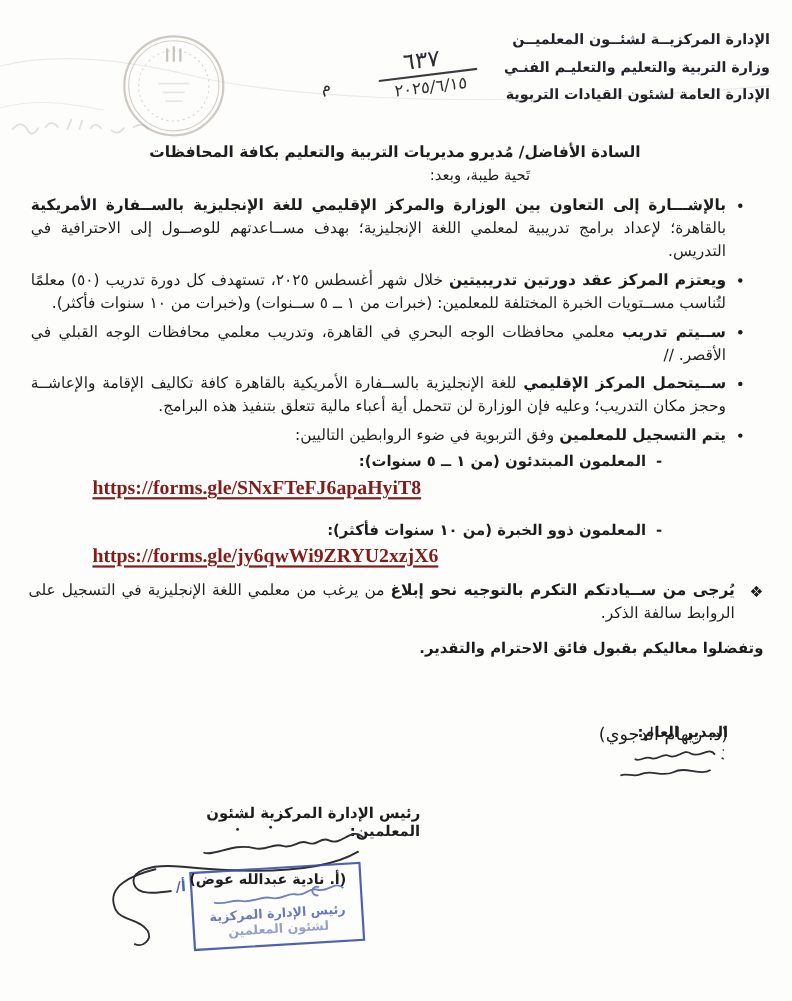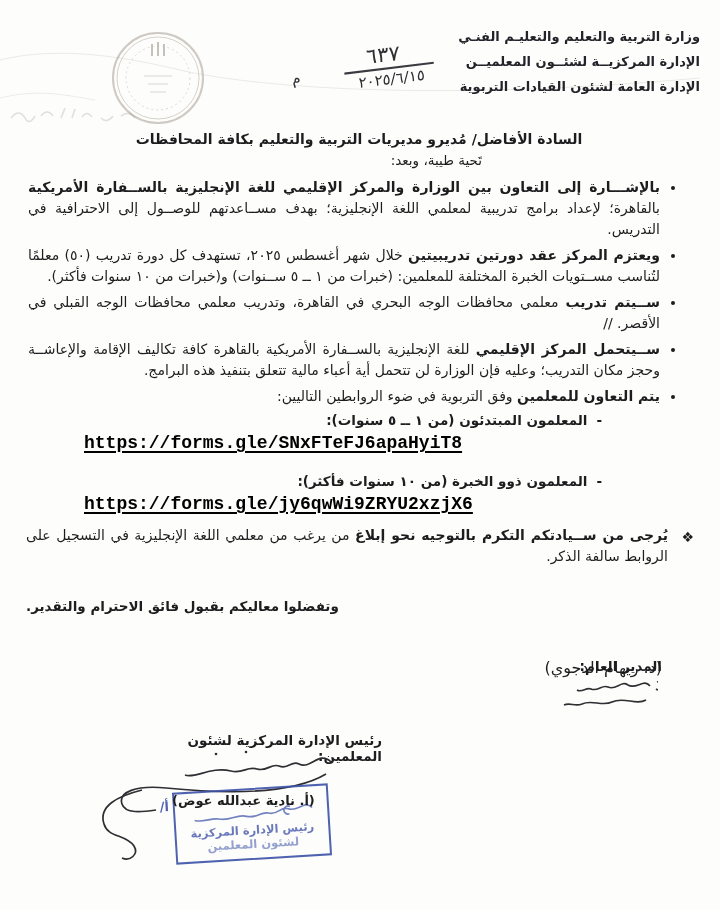--- a/index.html
+++ b/index.html
@@ -37,27 +37,27 @@
   .greeting { direction:rtl; padding-right:212px; margin-top:5px; font-size:13.5px; }
   ul.bullets { direction:rtl; margin-top:9px; list-style-type:disc; padding-right:34px; }
   ul.bullets li {
     font-size:14px; line-height:21px; text-align:justify;
     padding-left:2px; margin-bottom:5px;
   }
   .sub-item { direction:rtl; text-align:right; padding-right:92px; font-size:13.5px; margin-top:1px;font-weight:bold; }
   .sub-item .dash { margin-left:9px; }
   .link-line { direction:ltr; text-align:left; margin:5px 0 2px 58px; }
   .link-line a {
-    font-family:Liberation Mono, monospace; font-weight:bold; font-size:18px;
-    color:#000000; text-decoration:underline; text-underline-offset:3px; text-decoration-thickness:2px;
+    font-family:Liberation Serif, serif; font-weight:bold; font-size:18px;
+    color:#7f1d1d; text-decoration:underline; text-underline-offset:3px; text-decoration-thickness:2px;
   }
   .note { direction:rtl; position:relative; padding-right:26px; text-align:justify;
           font-size:14px; line-height:21px; margin-top:11px; }
   .note-marker { position:absolute; right:0; top:2px; font-size:14px; font-weight:bold; }
-  .closing { direction:rtl; text-align:left; font-weight:bold; font-size:13.5px; margin-top:31px; }
+  .closing { direction:rtl; text-align:right; font-weight:bold; font-size:13.5px; margin-top:13px; }
 
   
   .sign-right { position:absolute; top:658px; right:58px; direction:rtl; text-align:right; }
   .sign-right .title { font-weight:bold; font-size:13.5px; }
   .sig-right-svg { position:absolute; top:676px; right:62px; }
 
   .sign-left-title { position:absolute; top:732px; left:142px; width:240px; direction:rtl;
                      font-weight:bold; font-size:13.5px; }
   .sig-left-svg { position:absolute; top:748px; left:96px; }
   .sign-left-name { position:absolute; top:793px; left:172px; width:160px; direction:rtl;
@@ -78,22 +78,22 @@
 <body>
 
 <div class="page">
 
   <svg class="artifacts" width="720" height="910" viewBox="0 0 720 910">
     <path d="M0 60 C 60 45, 130 58, 180 70 S 400 105, 700 78" stroke="#c9c5bd" stroke-width="1" fill="none" opacity="0.35"></path>
     <path d="M0 98 C 40 88, 70 96, 95 100" stroke="#c9c5bd" stroke-width="1" fill="none" opacity="0.3"></path>
   </svg>
 
   <div class="header-org">
+    <div>الإدارة المركزيــة لشئــون المعلميــن</div>
     <div>وزارة التربية والتعليم والتعليـم الفنـي</div>
-    <div>الإدارة المركزيــة لشئــون المعلميــن</div>
     <div>الإدارة العامة لشئون القيادات التربوية</div>
   </div>
 
   <svg class="seal" width="96" height="96" viewBox="0 0 96 96">
     <circle cx="48" cy="48" r="45" fill="none" stroke="#a8a094" stroke-width="2"></circle>
     <circle cx="48" cy="48" r="41" fill="none" stroke="#b5ada1" stroke-width="1"></circle>
     <circle cx="48" cy="48" r="32" fill="none" stroke="#c2bab0" stroke-width="1" stroke-dasharray="2,3"></circle>
     <g stroke="#8d867c" stroke-width="2" opacity="0.9">
       <line x1="42" y1="14" x2="42" y2="26"></line>
         <line x1="48" y1="12" x2="48" y2="26"></line>
@@ -118,21 +118,21 @@
 
   <div class="content">
     <div class="salutation">السادة الأفاضل/ مُديرو مديريات التربية والتعليم بكافة المحافظات</div>
     <div class="greeting">تَحية طيبة، وبعد:</div>
 
     <ul class="bullets">
       <li><b>بالإشـــارة إلى التعاون بين الوزارة والمركز الإقليمي للغة الإنجليزية بالســفارة الأمريكية</b> <span>بالقاهرة؛ لإعداد برامج تدريبية لمعلمي اللغة الإنجليزية؛ بهدف مســاعدتهم للوصــول إلى الاحترافية في التدريس.</span></li>
       <li><b>ويعتزم المركز عقد دورتين تدريبيتين</b> <span>خلال شهر أغسطس ٢٠٢٥، تستهدف كل دورة تدريب (٥٠) معلمًا لتُناسب مســتويات الخبرة المختلفة للمعلمين: (خبرات من ١ ــ ٥ ســنوات) و(خبرات من ١٠ سنوات فأكثر).</span></li>
       <li><b>ســيتم تدريب</b> <span>معلمي محافظات الوجه البحري في القاهرة، وتدريب معلمي محافظات الوجه القبلي في الأقصر. //</span></li>
       <li><b>ســيتحمل المركز الإقليمي</b> <span>للغة الإنجليزية بالســفارة الأمريكية بالقاهرة كافة تكاليف الإقامة والإعاشــة وحجز مكان التدريب؛ وعليه فإن الوزارة لن تتحمل أية أعباء مالية تتعلق بتنفيذ هذه البرامج.</span></li>
-      <li><b>يتم التعاون للمعلمين</b> <span>وفق التربوية في ضوء الروابطين التاليين:</span></li>
+      <li><b>يتم التسجيل للمعلمين</b> <span>وفق التربوية في ضوء الروابطين التاليين:</span></li>
     </ul>
 
     <div class="sub-item">
       <span class="dash">-</span><span>المعلمون المبتدئون (من ١ ــ ٥ سنوات):</span>
     </div>
     <div class="link-line">
       <a href="#">https://forms.gle/SNxFTeFJ6apaHyiT8</a>
     </div>
 
     <div class="sub-item" style="margin-top:20px">

